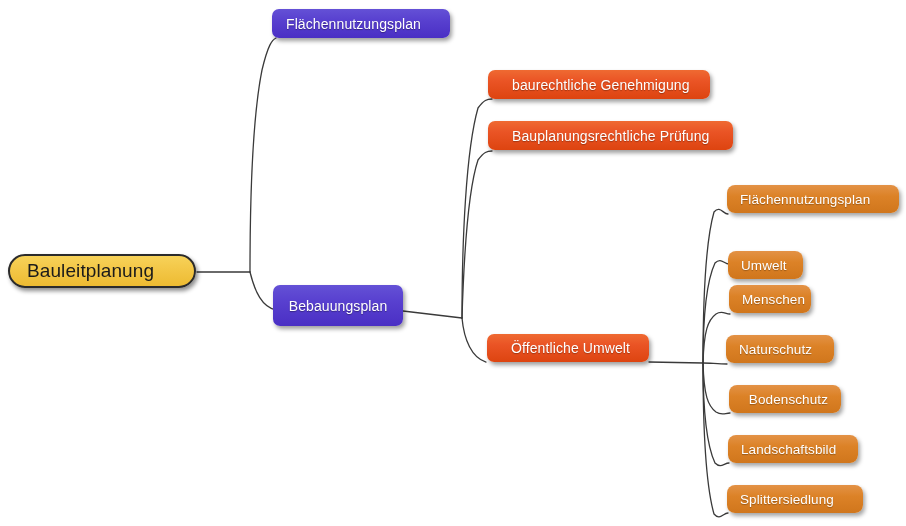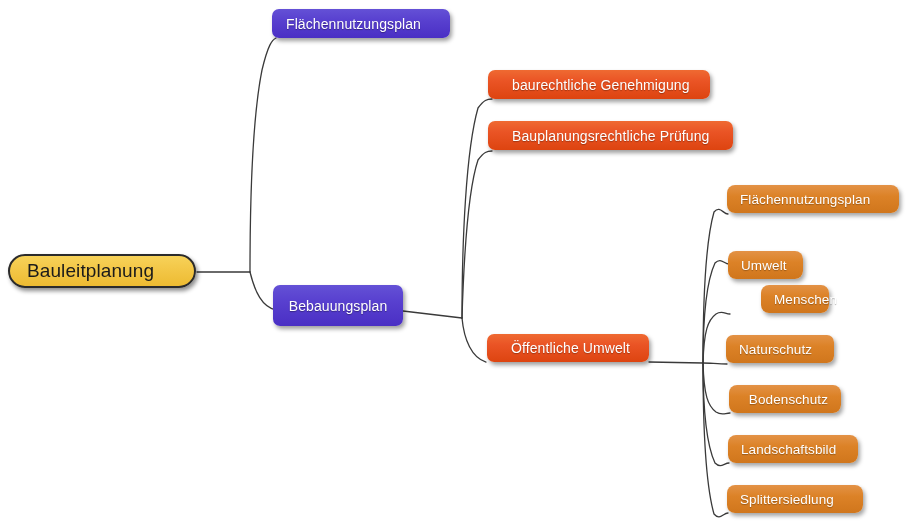--- a/index.html
+++ b/index.html
@@ -140,25 +140,25 @@
   </div>
 
   <div class="node orange" style="left:727px; top:185px; width:172px; height:28px;">
     <span>Flächennutzungsplan</span>
   </div>
 
   <div class="node orange" style="left:728px; top:235px; width:75px; height:28px;margin-top:16px;">
     <span>Umwelt</span>
   </div>
 
-  <div class="node orange" style="left:729px; top:285px; width:68px; height:28px;margin-left:32px;">
+  <div class="node orange" style="left:729px; top:285px; width:82px; height:28px;">
     <span>Menschen</span>
   </div>
 
-  <div class="node orange" style="left:726px; top:335px; width:108px; height:28px;border-radius:7px;">
+  <div class="node orange" style="left:726px; top:335px; width:108px; height:28px;">
     <span>Naturschutz</span>
   </div>
 
   <div class="node orange" style="left:729px; top:385px; width:112px; height:28px;justify-content:flex-end;">
     <span>Bodenschutz</span>
   </div>
 
   <div class="node orange" style="left:728px; top:435px; width:130px; height:28px;text-align:right;">
     <span>Landschaftsbild</span>
   </div>

